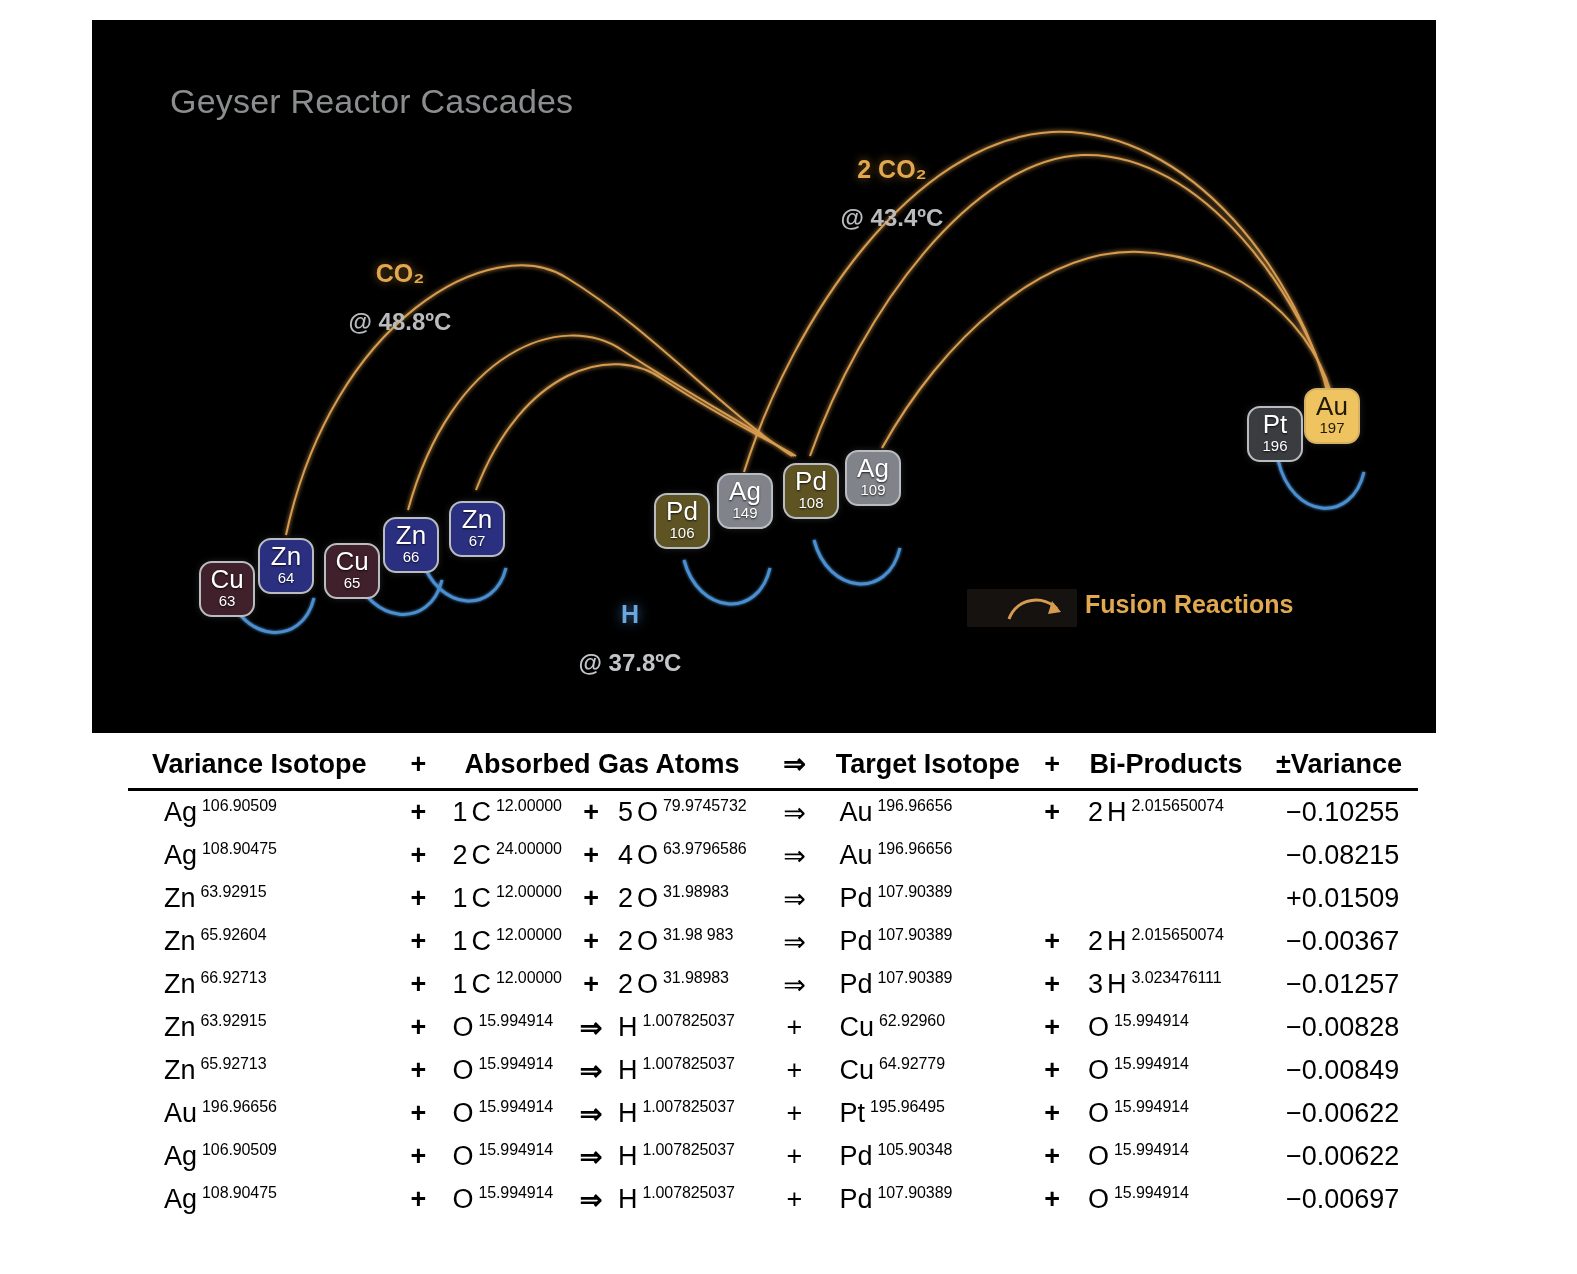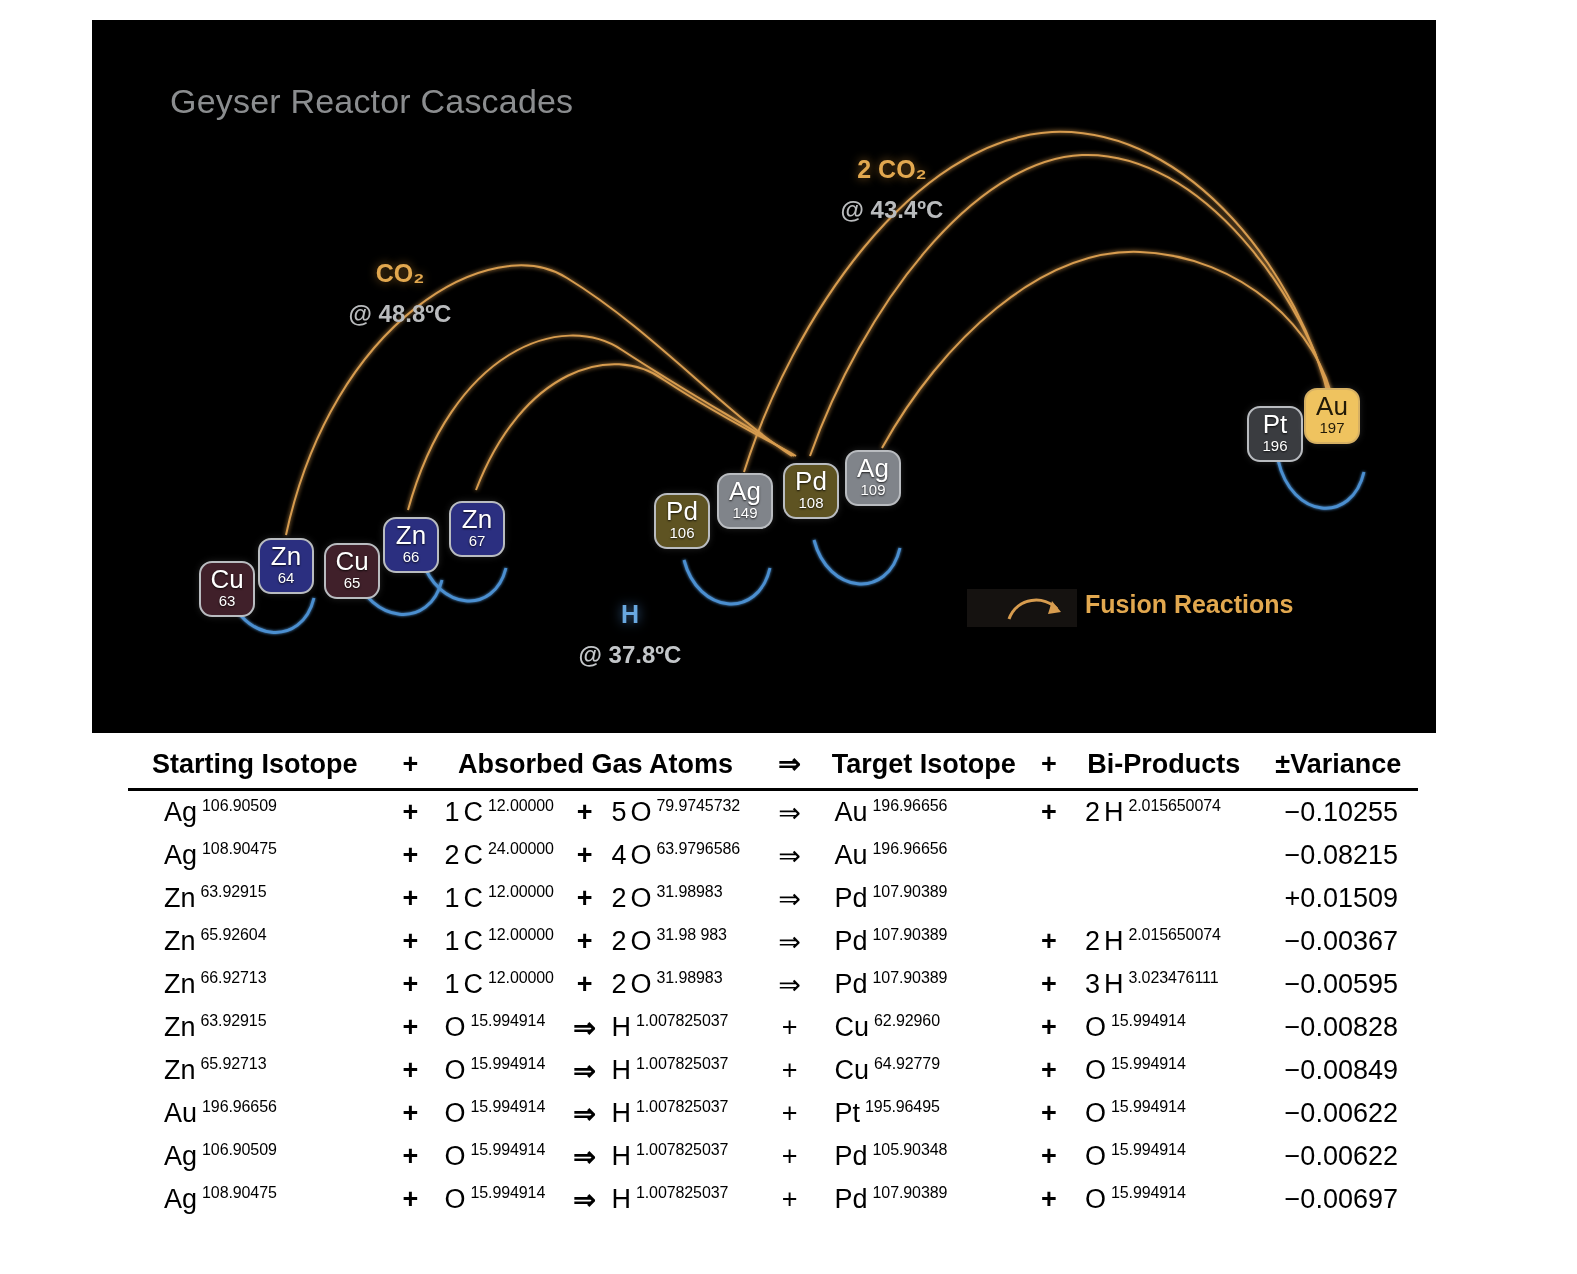--- a/index.html
+++ b/index.html
@@ -30,21 +30,21 @@
   }
 
   
   .gas-label { position:absolute; text-align:center; white-space:nowrap; }
   .gas-name {
     font-weight: bold; font-size: 25px;
     text-shadow: 0 0 10px rgba(230,160,60,.55);
   }
   .gas-temp {
     font-weight: bold; font-size: 24px; color:#b9bbbd;
-    margin-top: 12px;
+    margin-top: 20px;
   }
   .gas-name.orange { color:#e2a84f;margin-top:7px; }
   .gas-name.blue   { color:#69a8e0; text-shadow: 0 0 12px rgba(90,160,235,.65); }
   .gas-temp.blue-t { color:#c3c6c9; }
   #gas-co2-1 { left: 228px; top: 232px; width: 160px; }
   #gas-co2-2 { left: 710px; top: 128px; width: 180px; }
   #gas-h     { left: 428px; top: 580px; width: 220px; }
 
   
   .chip {
@@ -245,21 +245,21 @@
         <div class="legend-text">Fusion Reactions</div>
       </div>
 
     </div>
   </div>
 
   <div id="table-wrap">
     <table class="rx">
       <thead>
         <tr>
-          <th class="hdr-start">Starting Isotope</th>
+          <th class="hdr-start">Variance Isotope</th>
           <th class="w-op">+</th>
           <th colspan="3">Absorbed Gas Atoms</th>
           <th class="w-arr">⇒</th>
           <th>Target Isotope</th>
           <th class="w-op">+</th>
           <th colspan="2">Bi-Products</th>
           <th>±Variance</th>
         </tr>
       </thead>
       <tbody id="rx-body">
@@ -319,21 +319,21 @@
             <td class="cell-left c-start"><span class="el">Zn</span><span class="mass">66.92713</span></td>
             <td class="op">+</td>
             <td class="cell-left c-gas1"><span class="coef">1</span><span class="el">C</span><span class="mass">12.00000</span></td>
             <td class="op">+</td>
             <td class="cell-left c-gas2"><span class="coef">2</span><span class="el">O</span><span class="mass">31.98983</span></td>
             <td class="arrow">⇒</td>
             <td class="cell-left c-tgt"><span class="el">Pd</span><span class="mass">107.90389</span></td>
             <td class="op">+</td>
             <td class="cell-left c-bi"><span class="coef">3</span><span class="el">H</span><span class="mass">3.023476111</span></td>
             <td class="cell-left c-bi2"></td>
-            <td class="var">−0.00595</td>
+            <td class="var">−0.01257</td>
           </tr>
           <tr>
             <td class="cell-left c-start"><span class="el">Zn</span><span class="mass">63.92915</span></td>
             <td class="op">+</td>
             <td class="cell-left c-gas1"><span class="el">O</span><span class="mass">15.994914</span></td>
             <td class="op">⇒</td>
             <td class="cell-left c-gas2"><span class="el">H</span><span class="mass">1.007825037</span></td>
             <td class="arrow">+</td>
             <td class="cell-left c-tgt"><span class="el">Cu</span><span class="mass">62.92960</span></td>
             <td class="op">+</td>

